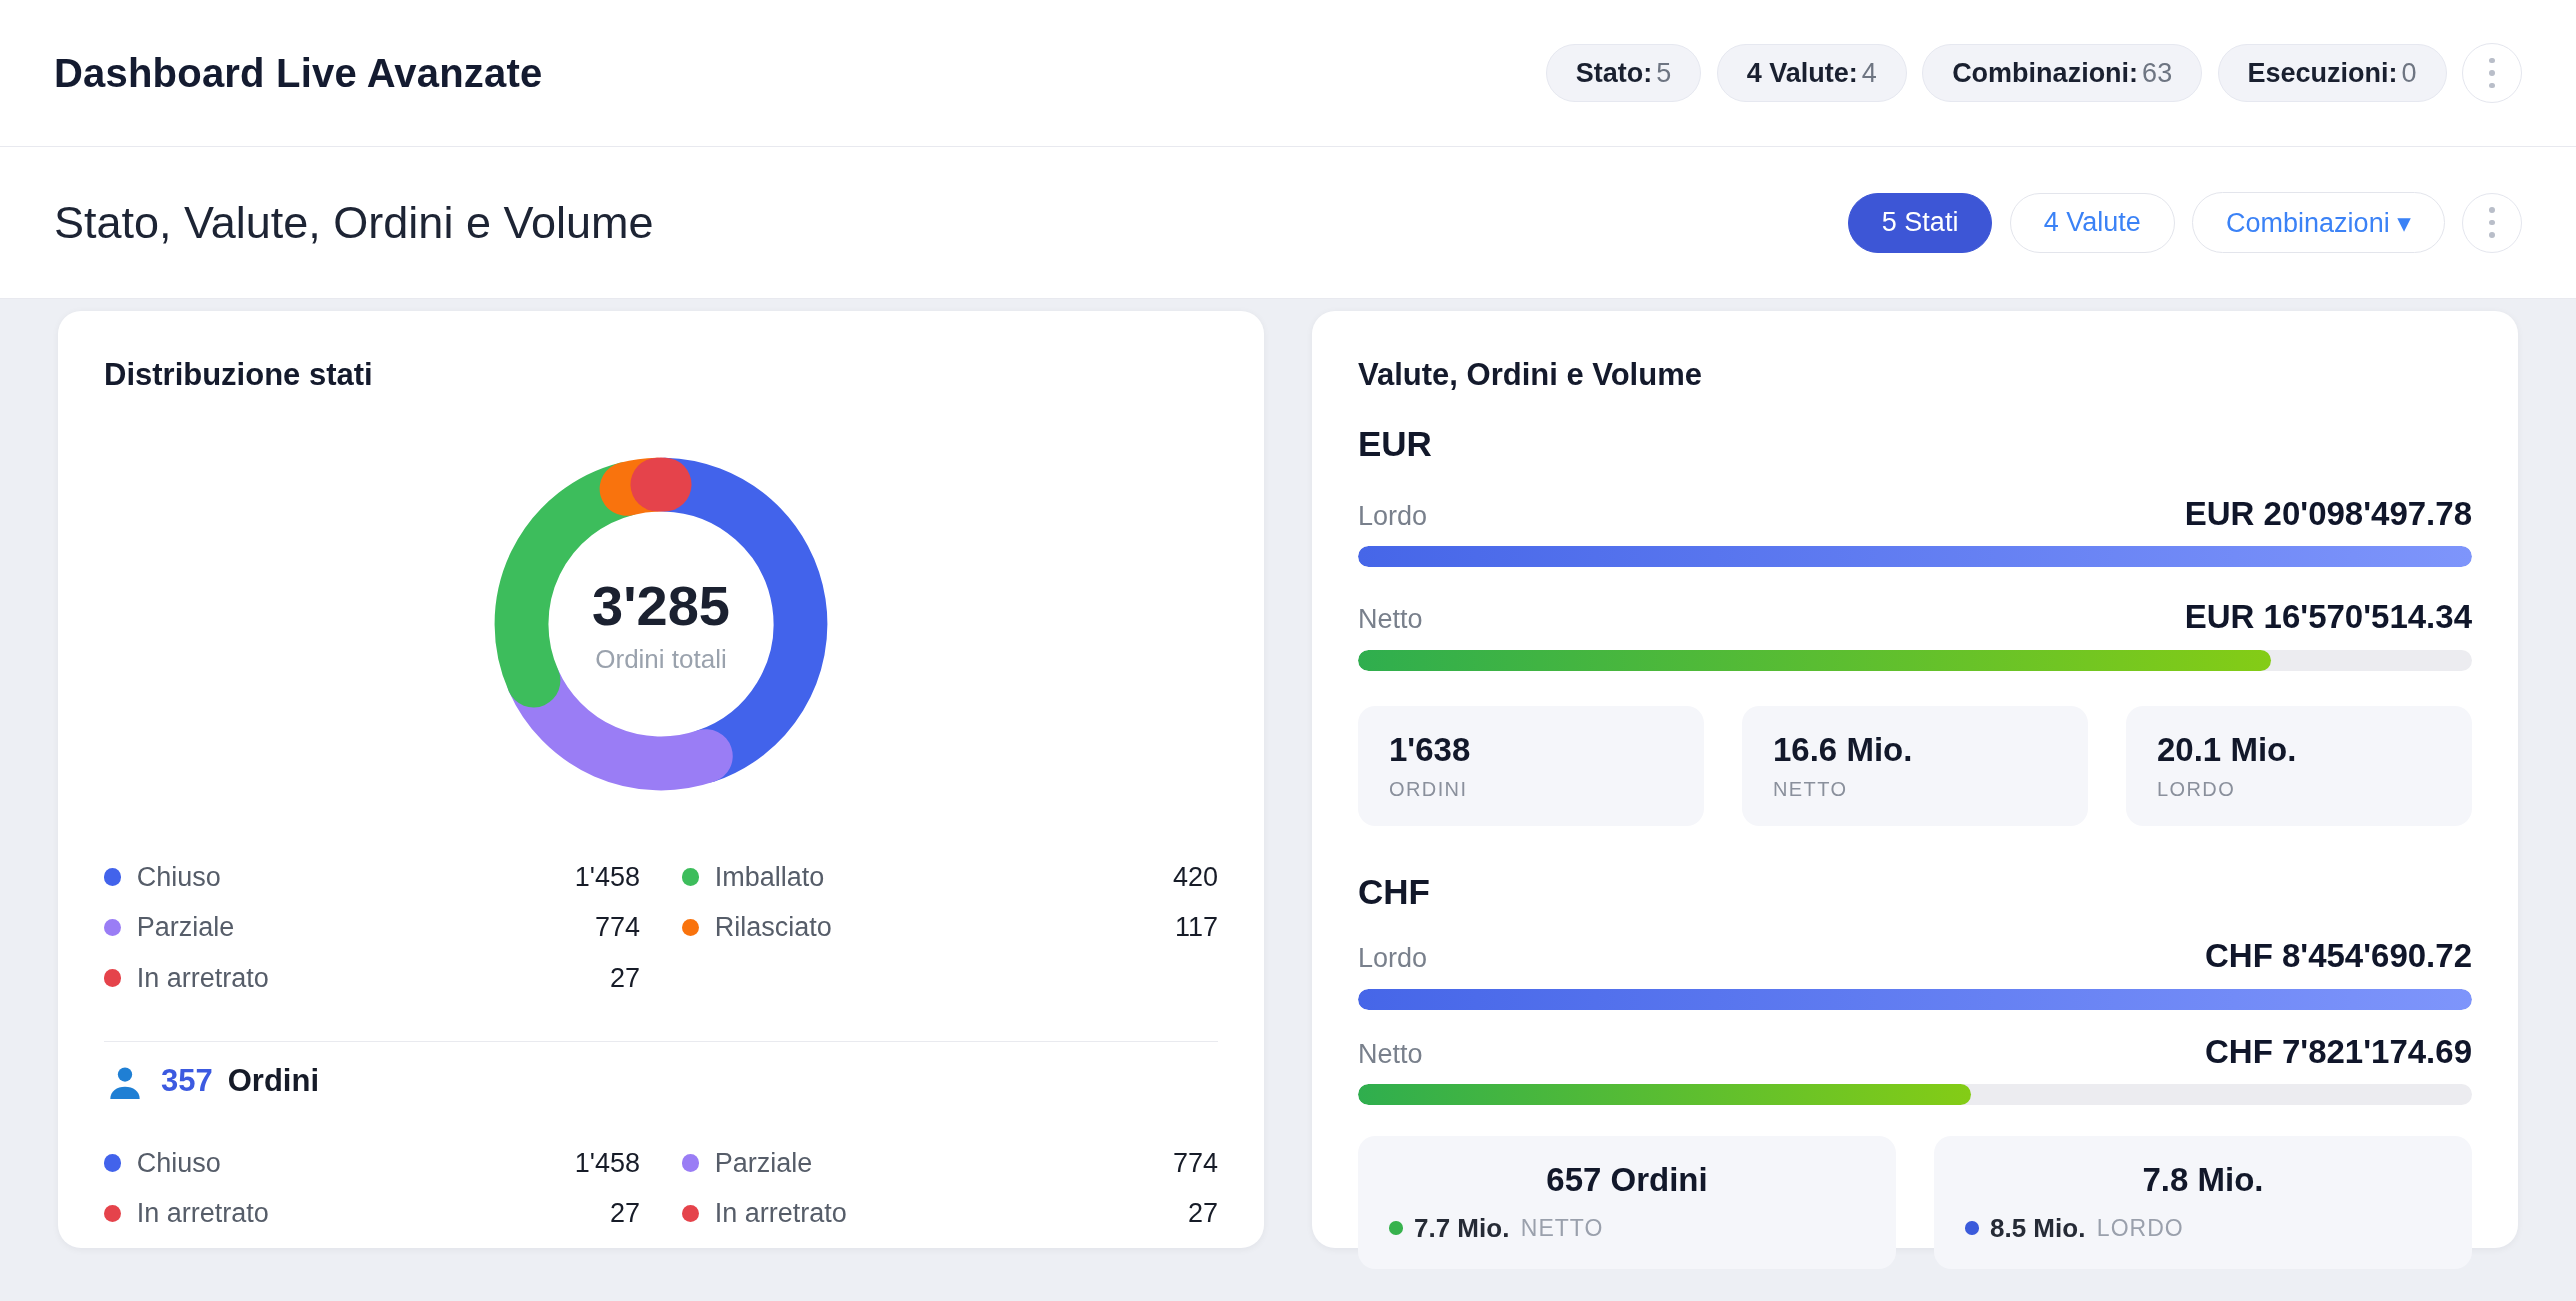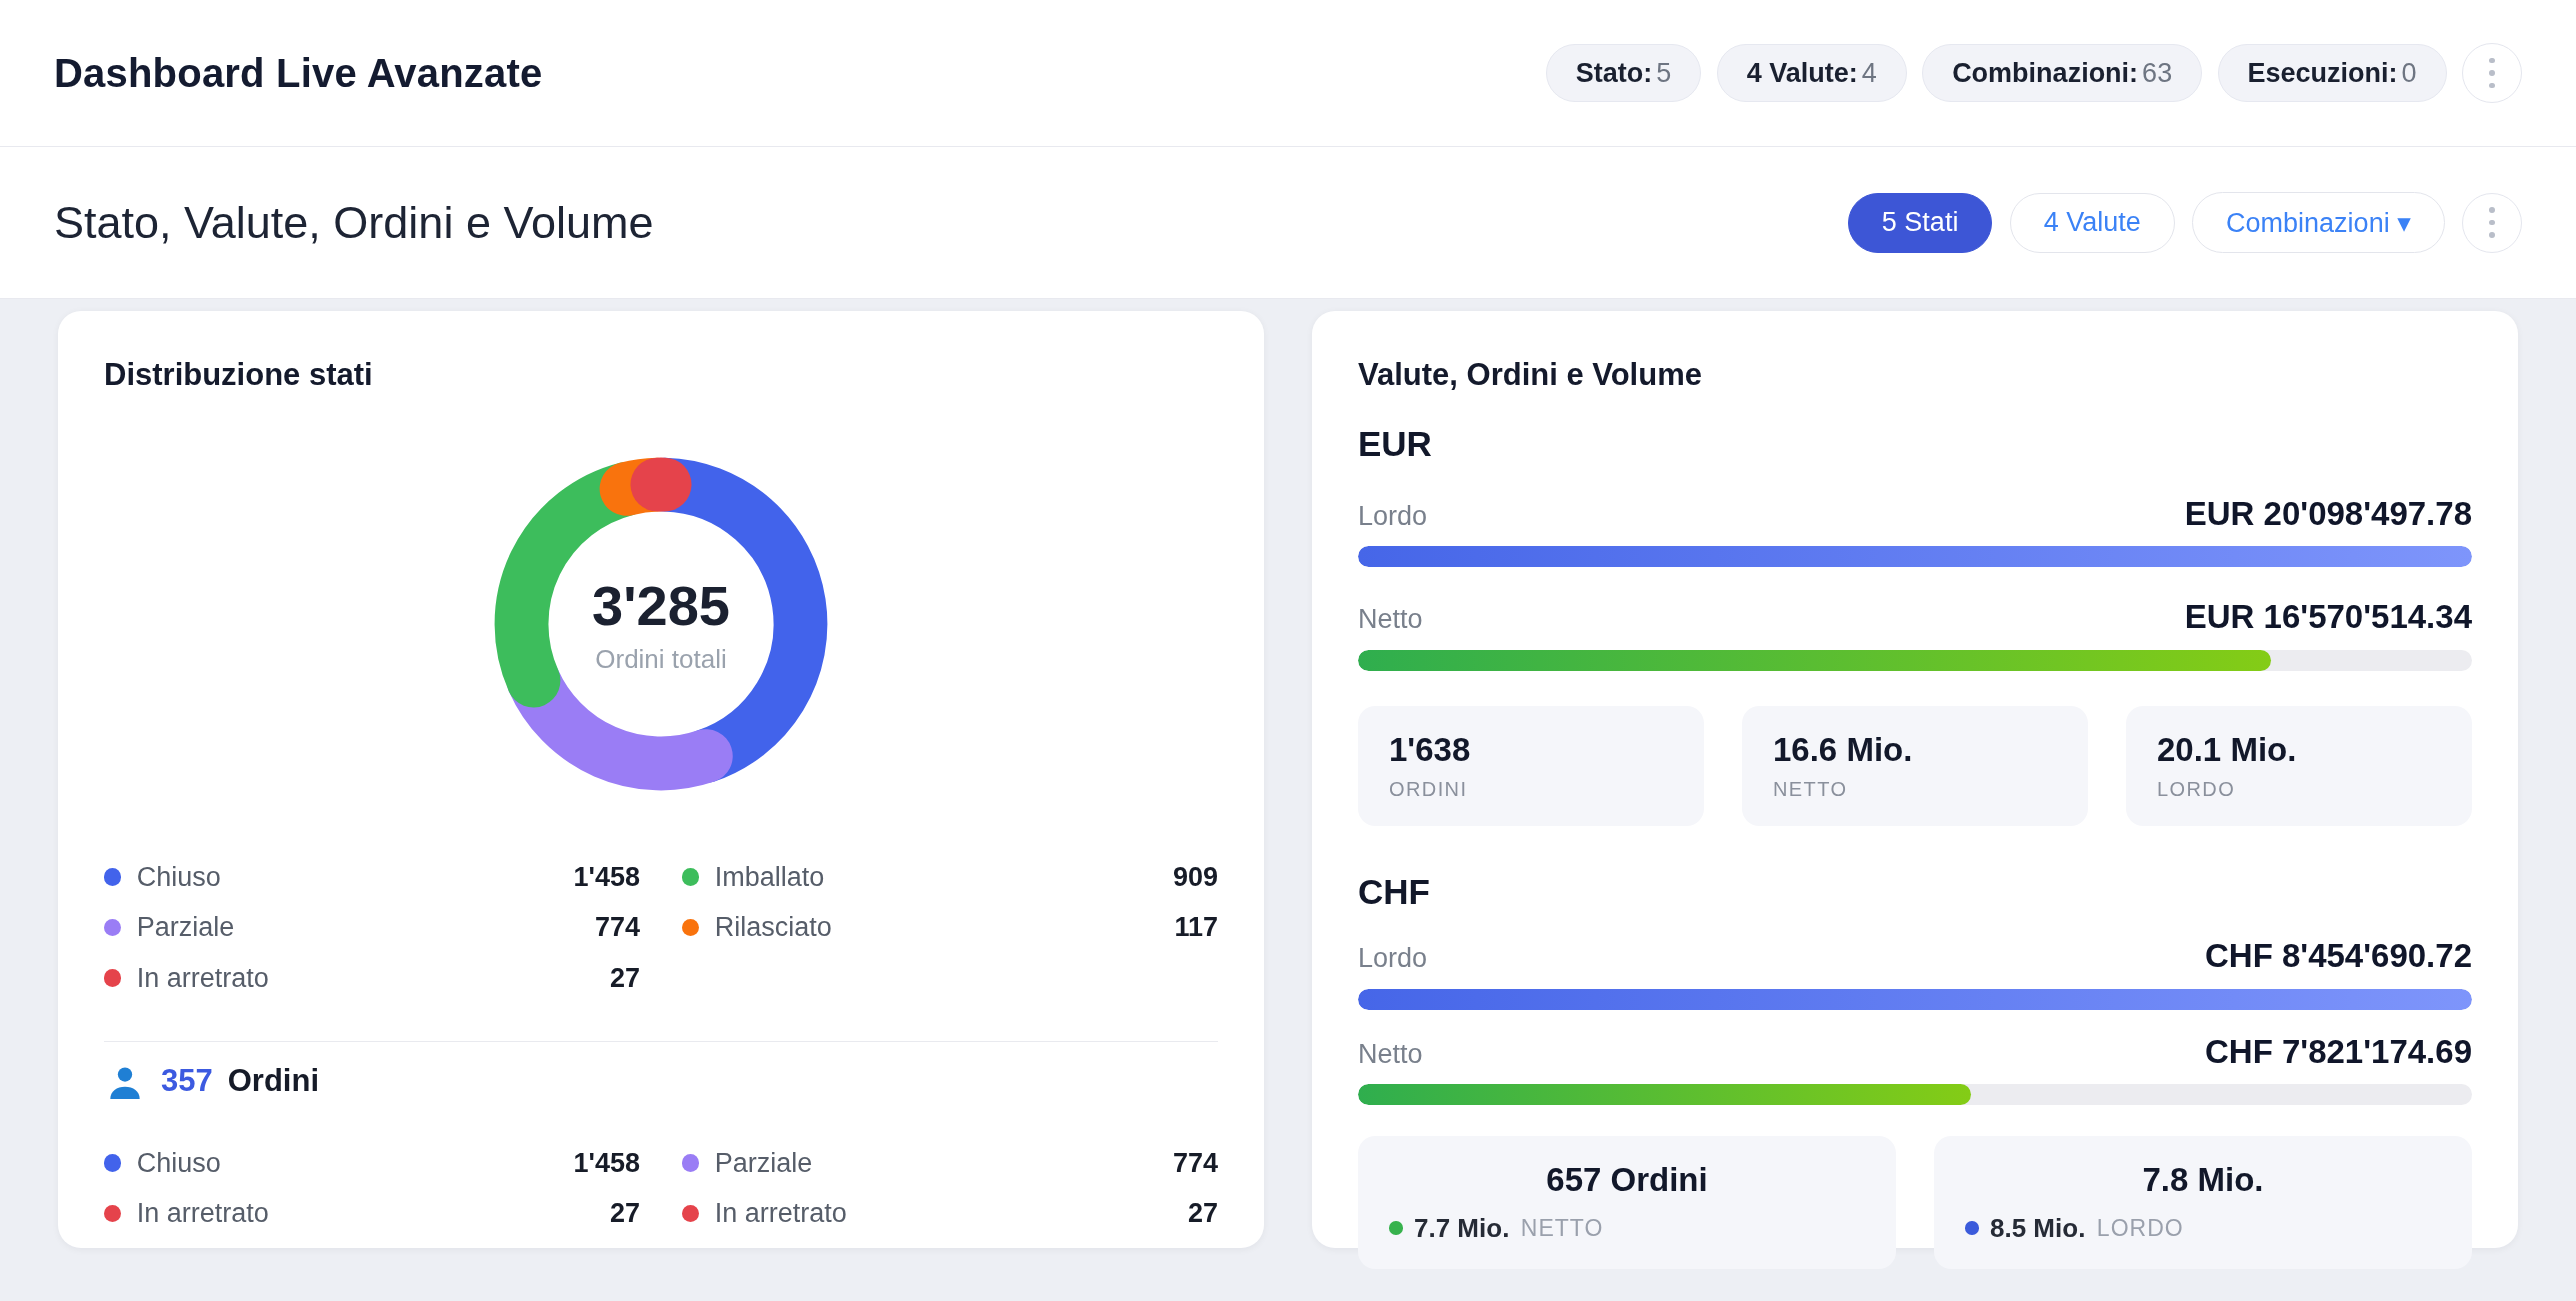--- a/index.html
+++ b/index.html
@@ -41,21 +41,21 @@
   .donut-center { position:absolute; inset:0; display:flex; flex-direction:column;
                   align-items:center; justify-content:center; gap:6px; pointer-events:none; }
   .donut-num { font-size:56px; font-weight:700; color:#1b2130; }
   .donut-sub { font-size:26px; color:#9aa2ad; }
 
   
   .legend { margin-top:33px; display:grid; grid-template-columns:1fr 1fr; column-gap:42px; row-gap:13.5px; }
   .l-item { display:flex; align-items:center; height:37px; font-size:27px; }
   .l-dot { width:17.3px; height:17.3px; border-radius:50%; margin-right:15.4px; flex:none; }
   .l-label { color:#565d69; }
-  .l-val { margin-left:auto; font-weight:700; color:#171c28; }
+  .l-val { margin-left:auto; font-weight:400; color:#171c28; }
 
   .divider { border-top:1.9px solid #e9eaef; margin-top:44px; }
 
   .orders-row { margin-top:21px; display:flex; gap:15px; height:44px; }
   .orders-count { font-size:31px; font-weight:700; color:#3c5ae0; }
   .orders-label { font-size:31px; font-weight:700; color:#161b28; }
   .legend2 { margin-top:38px; }
 
   
   .cur-head { font-size:35px; font-weight:700; color:#12182a; margin-top:31px; }
@@ -146,21 +146,21 @@
 
       <div class="legend">
         <div class="l-item">
           <span class="l-dot" style="background: rgb(66, 99, 235);"></span>
           <span class="l-label">Chiuso</span>
           <span class="l-val">1'458</span>
         </div>
         <div class="l-item">
           <span class="l-dot" style="background: rgb(61, 189, 92);"></span>
           <span class="l-label">Imballato</span>
-          <span class="l-val">909</span>
+          <span class="l-val">420</span>
         </div>
         <div class="l-item">
           <span class="l-dot" style="background: rgb(154, 125, 245);"></span>
           <span class="l-label">Parziale</span>
           <span class="l-val">774</span>
         </div>
         <div class="l-item">
           <span class="l-dot" style="background: rgb(249, 115, 13);"></span>
           <span class="l-label">Rilasciato</span>
           <span class="l-val">117</span>

